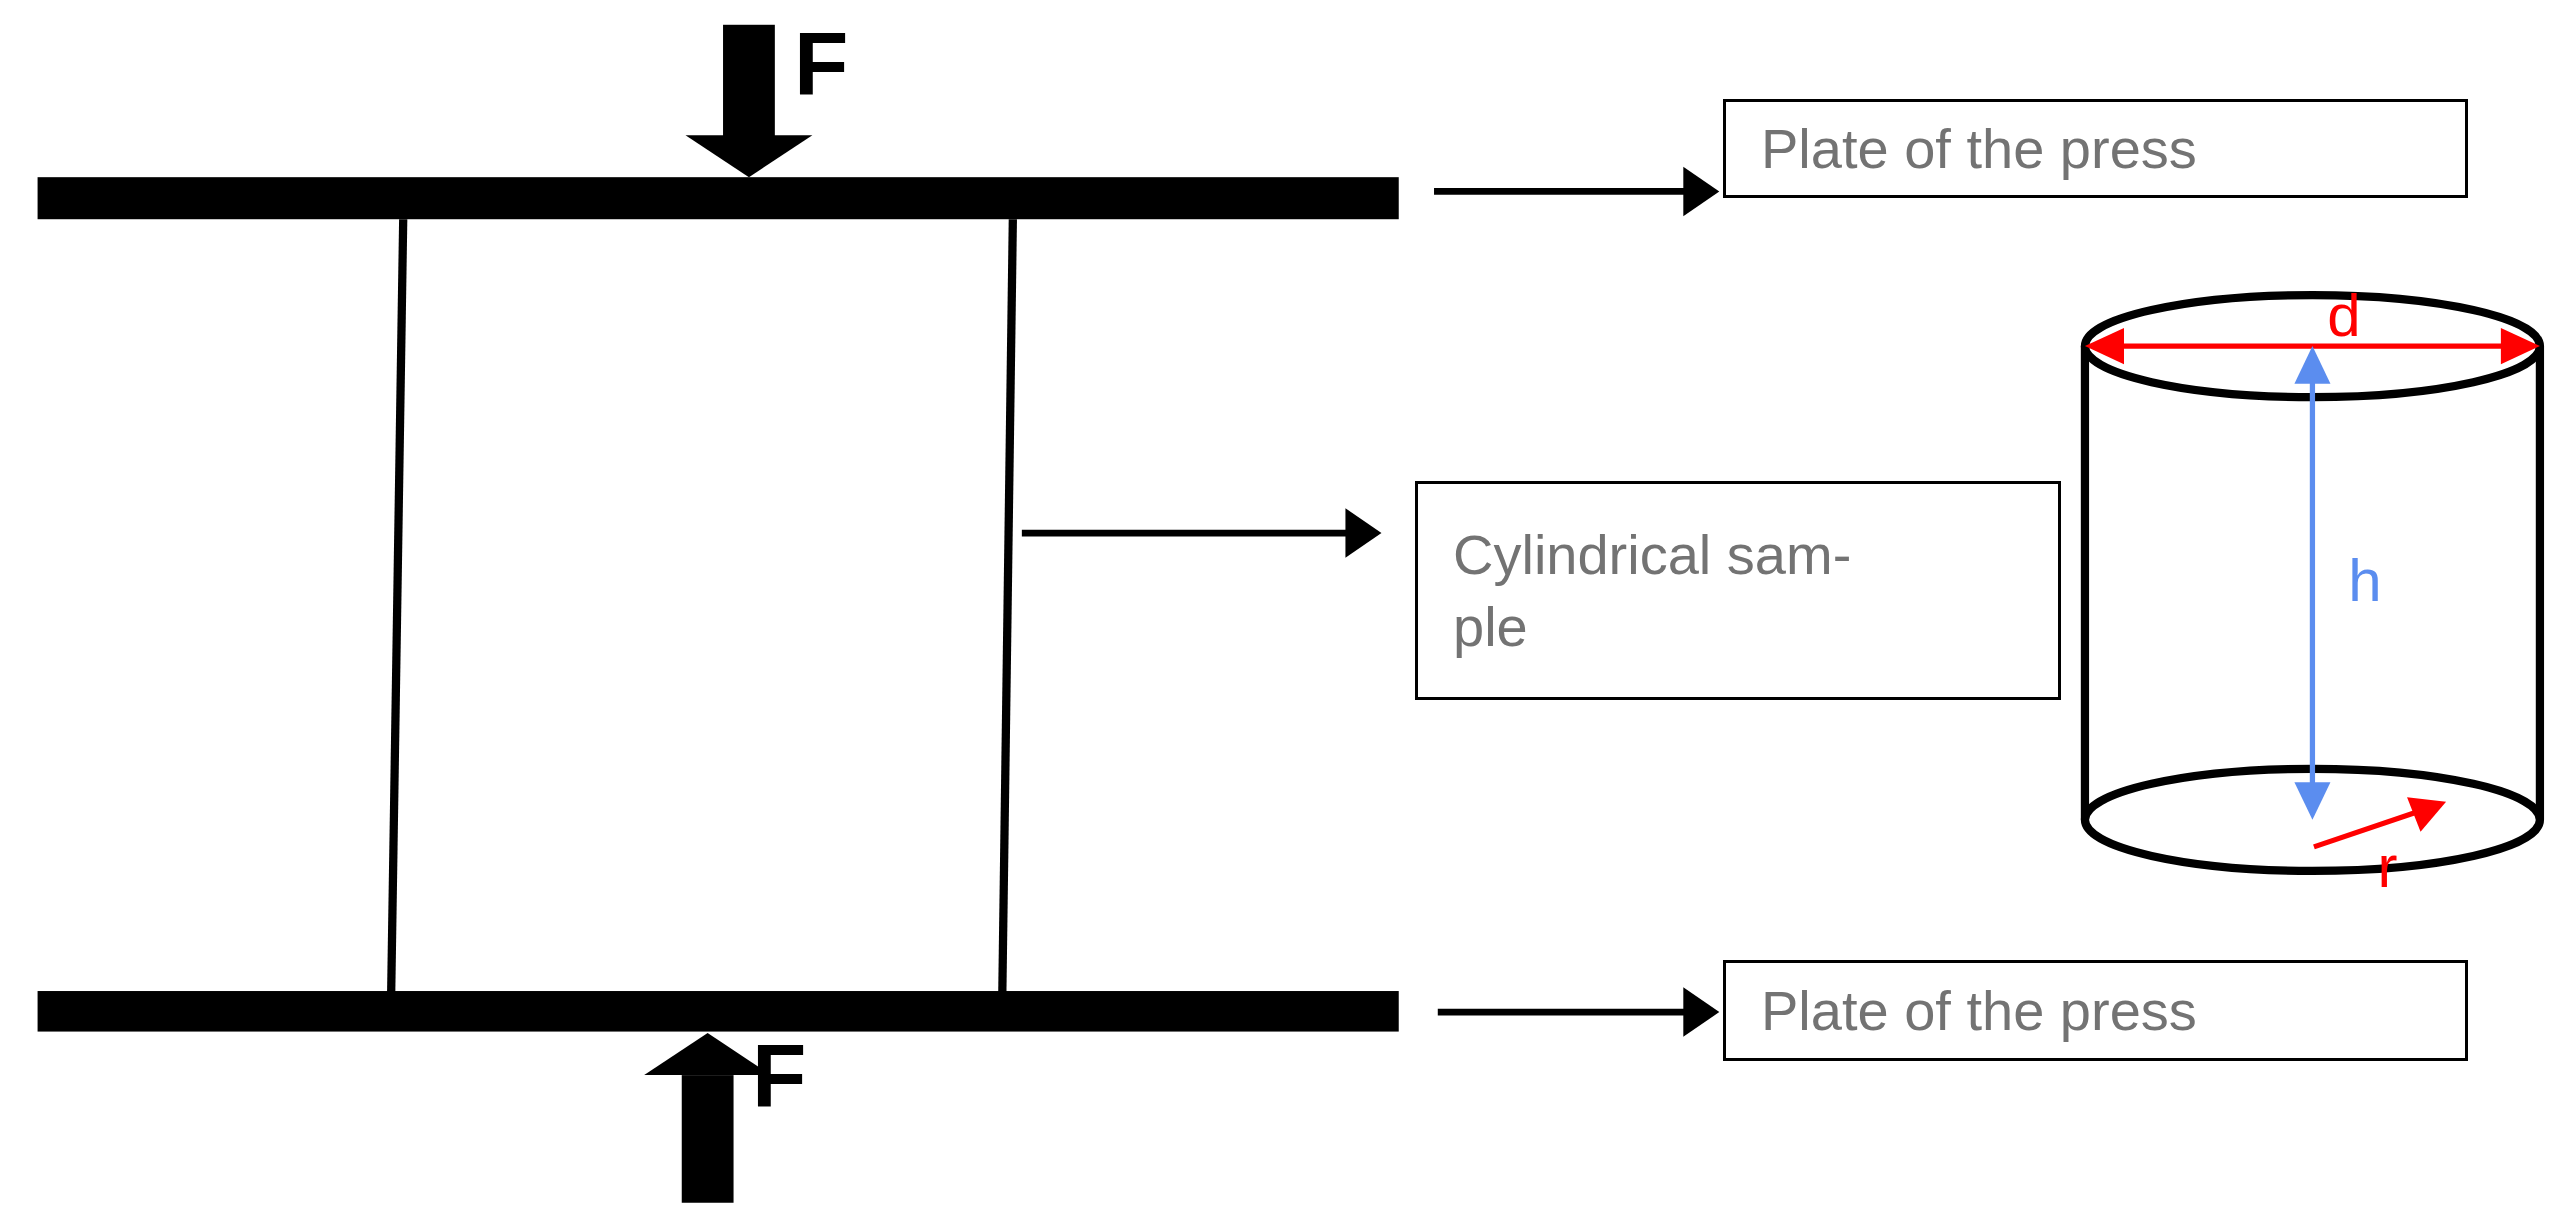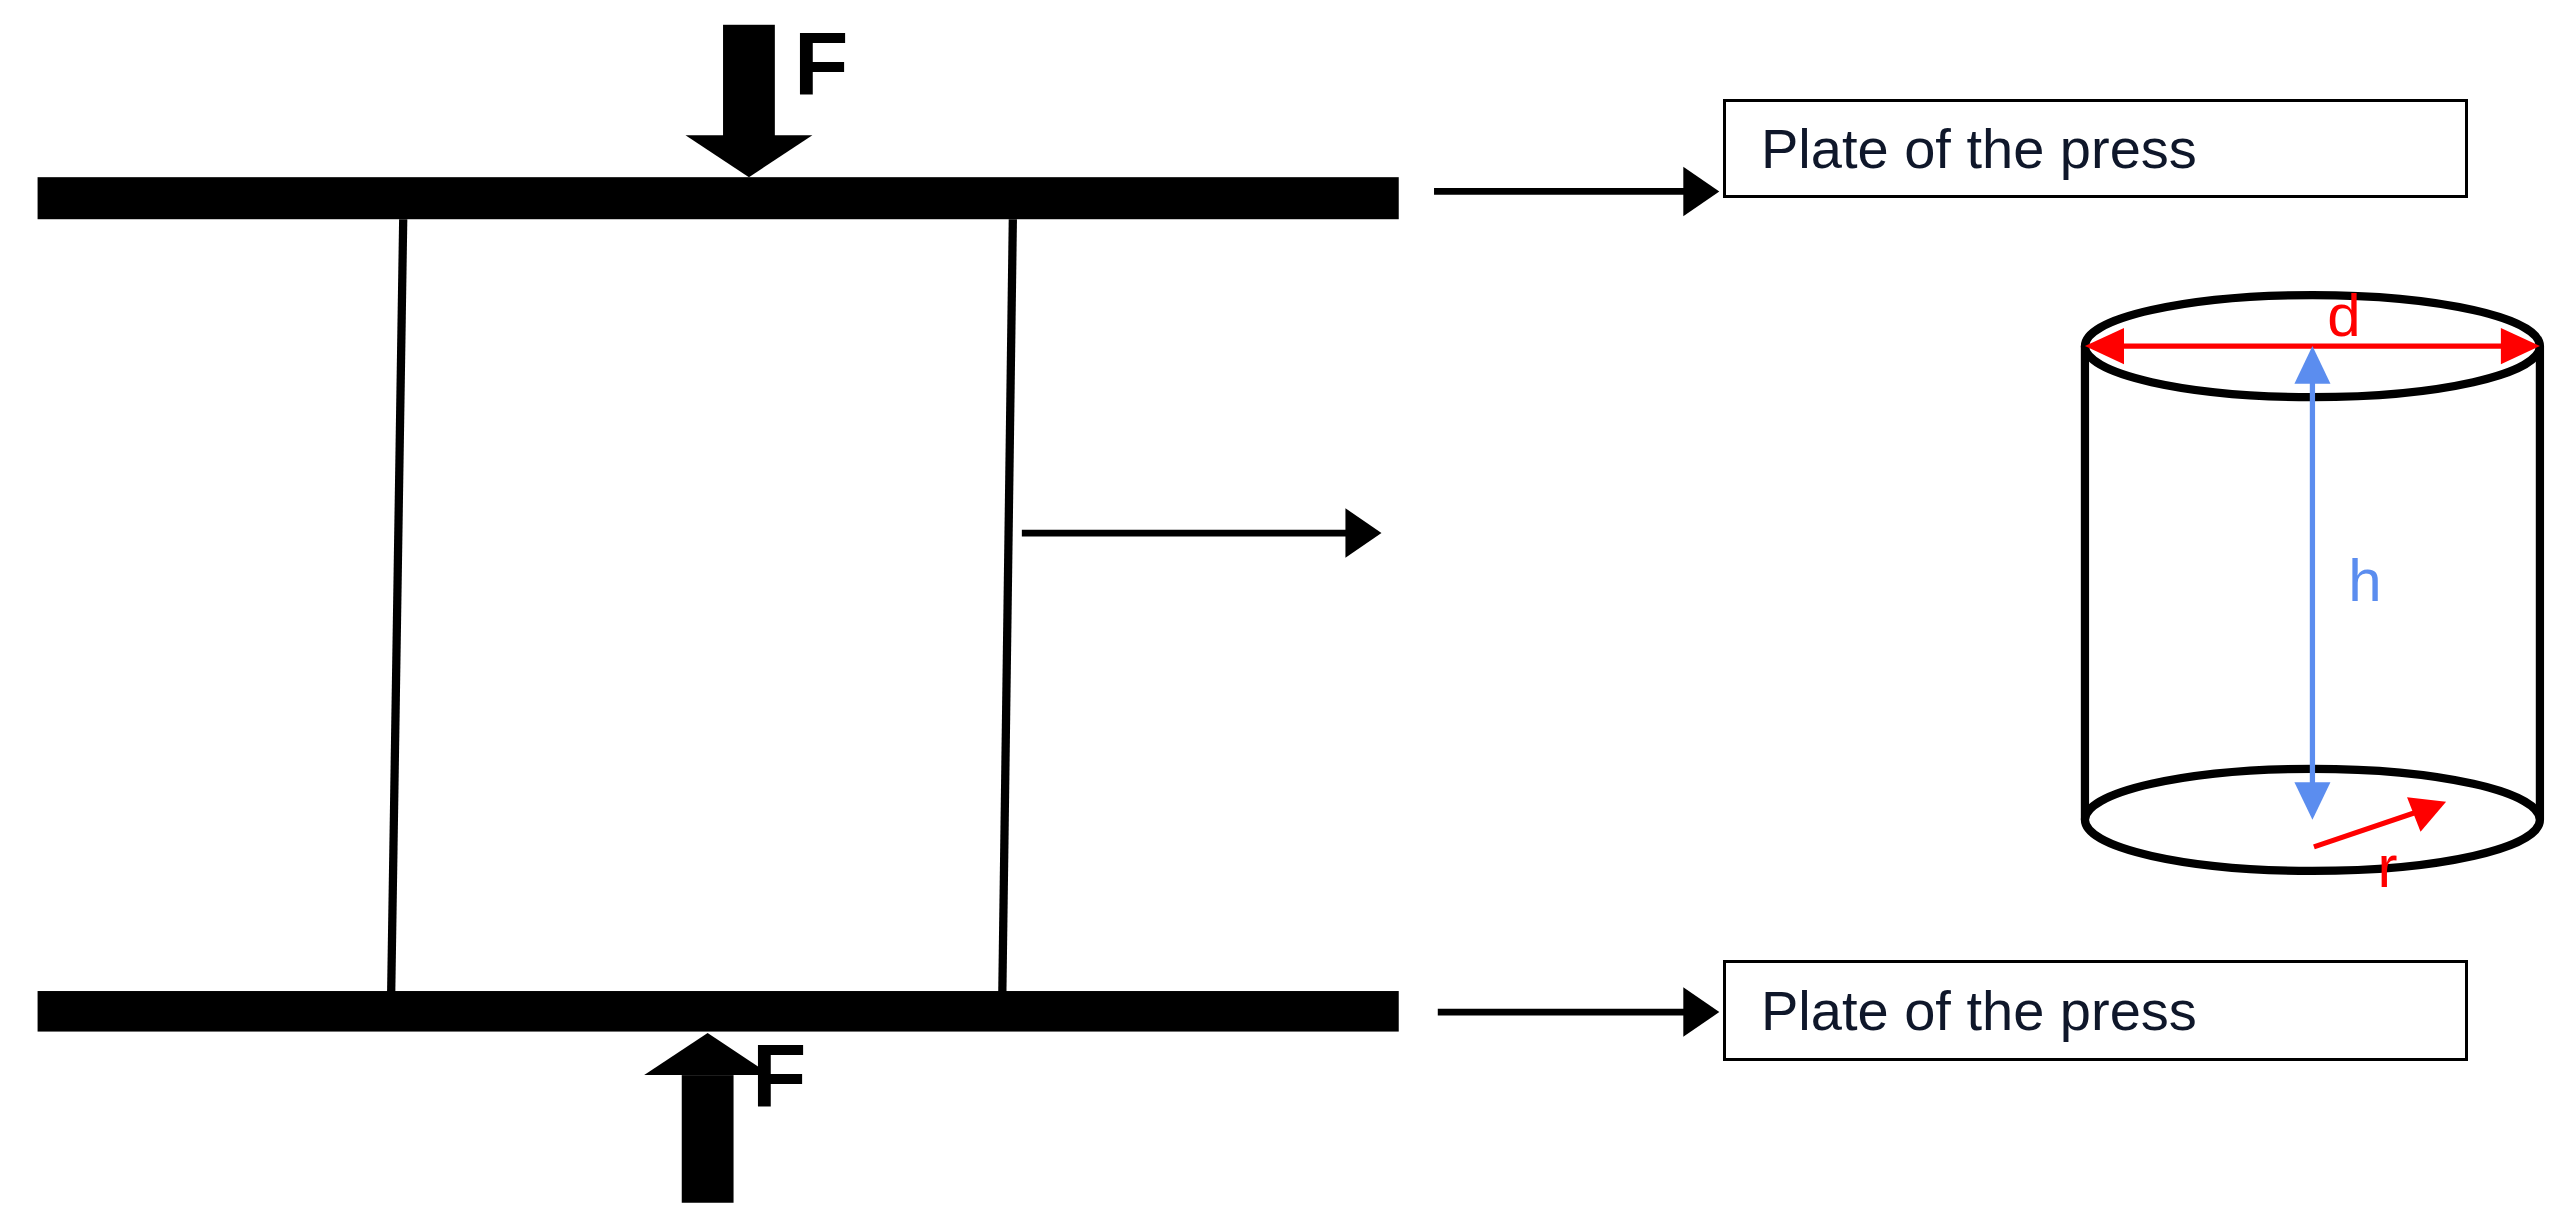--- a/index.html
+++ b/index.html
@@ -32,21 +32,21 @@
     border: 3px solid #000000;
     display: flex;
     align-items: center;
     padding-left: 35px;
     padding-right: 15px;
   }
   .label-text {
     font-family: "Liberation Sans", sans-serif;
     font-size: 56px;
     line-height: 1.28;
-    color: #0f172a;
+    color: #737373;
     white-space: pre-line;
     text-align: left;
   }
   #box-plate-top {
     left: 1723px;
     top: 99px;
     width: 745px;
     height: 99px;
   }
   #box-sample {
@@ -150,19 +150,23 @@
   </svg>
 
   <div class="force-letter" id="force-letter-top">F</div>
 
   <div class="force-letter" id="force-letter-bottom">F</div>
 
   <div class="label-box" id="box-plate-top">
     <span class="label-text">Plate of the press</span>
   </div>
 
+  <div class="label-box" id="box-sample">
+    <span class="label-text">Cylindrical sam-
+ple</span>
+  </div>
 
   <div class="label-box" id="box-plate-bottom">
     <span class="label-text">Plate of the press</span>
   </div>
 
 </div>
 
 
 </body></html>

